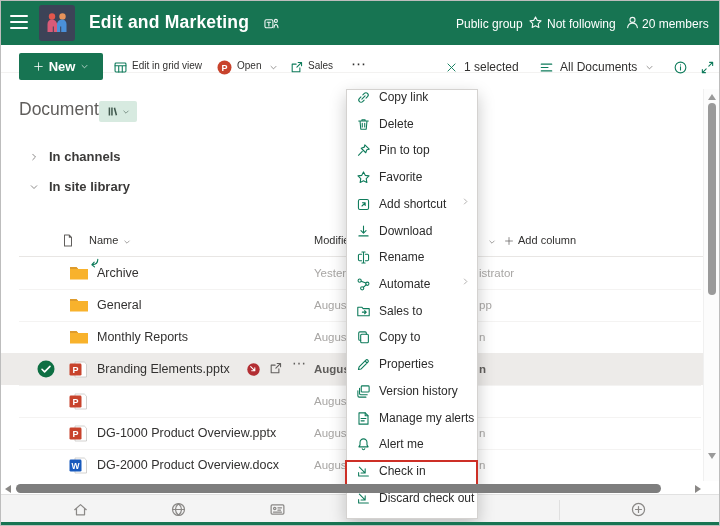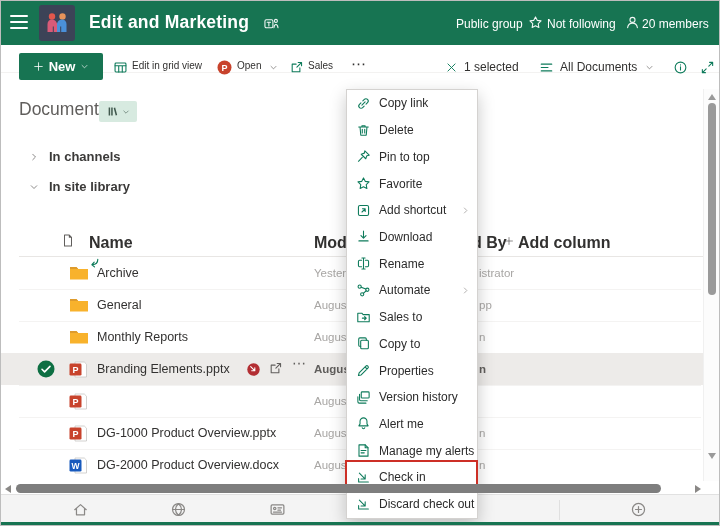--- a/index.html
+++ b/index.html
@@ -20,34 +20,34 @@
   .newbtn{position:absolute;left:18px;top:8px;height:27px;width:84px;background:#177452;color:#fff;border:none;border-radius:2px;display:flex;align-items:center;justify-content:center;gap:5px;font-size:13px;font-weight:bold;font-family:inherit;cursor:pointer}
   .tico{position:absolute;top:15px;color:#0E7B5B;cursor:pointer}
   .gico{position:absolute;top:15px;color:#605E5C;cursor:pointer}
   .ttx{position:absolute;top:15px;font-size:10px;color:#323130;white-space:nowrap;cursor:pointer}
   .more{position:absolute;left:350px;top:10px;font-size:15px;color:#323130;letter-spacing:1px;cursor:pointer}
   
   .doct{position:absolute;left:18px;top:98px;font-size:17.5px;color:#605E5C}
   .vbadge{position:absolute;left:98px;top:100px;width:38px;height:21px;background:#D7EAE0;border-radius:2px;display:flex;align-items:center;justify-content:center;gap:3px;color:#41594E;cursor:pointer}
   .sect{position:absolute;left:28px;display:flex;align-items:center;gap:10px;font-size:13px;font-weight:bold;color:#3B3A39;cursor:pointer}
   .sect .chev{color:#605E5C}
-  .thtx{position:absolute;top:233px;font-size:16px;font-weight:bold;color:#323130;white-space:nowrap;cursor:pointer}
+  .thtx{position:absolute;top:233px;font-size:11px;font-weight:normal;color:#323130;white-space:nowrap;cursor:pointer}
   .hline{position:absolute;left:18px;width:684px;top:255px;height:1px;background:#E8E6E4}
   .row{position:absolute;left:0;width:702px;height:32px;cursor:pointer}
   .sep{position:absolute;left:18px;right:2px;top:0;height:1px;background:#F4F3F2}
   .fico{position:absolute;left:68px;top:8px}
   .rn{position:absolute;left:96px;top:9px;font-size:12.5px;color:#323130;white-space:nowrap}
   .rm{position:absolute;left:313px;top:10px;font-size:11.5px;color:#A8A6A4;white-space:nowrap}
   .rb{position:absolute;left:478px;top:10px;font-size:11.5px;color:#A8A6A4;white-space:nowrap}
   .rowsel{background:#EDEBE9}
   .rowsel .rn{font-weight:normal}
   .rowsel .rm,.rowsel .rb{color:#605E5C;font-weight:bold}
   
   .menu{position:absolute;left:345px;top:88px;width:132px;background:#fff;border:1px solid #D4D2D0;box-shadow:0 6px 16px rgba(0,0,0,.22);z-index:30}
-  .mi{display:flex;align-items:center;height:26.72px;position:relative;cursor:pointer}
+  .mi{display:flex;align-items:flex-start;height:26.72px;position:relative;cursor:pointer}
   .mic{margin-left:9px;width:15px;color:#0E7B5B;flex:none}
   .mlb{margin-left:8px;font-size:12px;color:#2B2B2B;white-space:nowrap}
   .msub{position:absolute;right:7px;color:#8A8886}
   .redbox{position:absolute;left:344px;top:459px;width:133px;height:26px;border:2px solid #CD2F26;z-index:40}
   
   .vtrack{position:absolute;left:702px;top:88px;width:16px;height:392px;background:#FCFCFC;border-left:1px solid #F0F0F0;z-index:4}
   .vthumb{position:absolute;left:4px;top:14px;width:8px;height:192px;background:#9A9A9A;border-radius:4px;cursor:pointer}
   .tri-u{position:absolute;left:4px;top:5px;width:0;height:0;border-left:4px solid transparent;border-right:4px solid transparent;border-bottom:6px solid #9A9A9A;cursor:pointer}
   .tri-d{position:absolute;left:4px;top:364px;width:0;height:0;border-left:4px solid transparent;border-right:4px solid transparent;border-top:6px solid #9A9A9A;cursor:pointer}
   .hthumb{position:absolute;left:15px;top:483px;width:645px;height:9px;background:#7E7E7E;border-radius:4.5px;z-index:50;cursor:pointer}
@@ -482,33 +482,33 @@
           <svg class="s" width="15" height="15" viewBox="0 0 16 16">
             <rect x="5.6" y="2" width="8.4" height="6.6" rx="1"></rect>
             <path d="M3.8 4.6v5.6a1.2 1.2 0 001.2 1.2h7M2 7.2v5.4A1.4 1.4 0 003.4 14h7.2"></path>
           </svg>
         </span>
       <span class="mlb">Version history</span>
     </div>
     <div class="mi">
       <span class="mic">
           <svg class="s" width="15" height="15" viewBox="0 0 16 16">
-            <path d="M8 2a3.7 3.7 0 013.7 3.7v2.7l1.2 2.1H3.1l1.2-2.1V5.7A3.7 3.7 0 018 2zM6.6 12.5a1.45 1.45 0 002.8 0"></path>
-          </svg>
-        </span>
-      <span class="mlb">Alert me</span>
-    </div>
-    <div class="mi">
-      <span class="mic">
-          <svg class="s" width="15" height="15" viewBox="0 0 16 16">
             <path d="M3.2 2h6.6l3 3v9H3.2z"></path>
             <path d="M9.8 2v3h3M5.4 8h5.2M5.4 10.5h3.4"></path>
           </svg>
         </span>
       <span class="mlb">Manage my alerts</span>
+    </div>
+    <div class="mi">
+      <span class="mic">
+          <svg class="s" width="15" height="15" viewBox="0 0 16 16">
+            <path d="M8 2a3.7 3.7 0 013.7 3.7v2.7l1.2 2.1H3.1l1.2-2.1V5.7A3.7 3.7 0 018 2zM6.6 12.5a1.45 1.45 0 002.8 0"></path>
+          </svg>
+        </span>
+      <span class="mlb">Alert me</span>
     </div>
     <div class="mi">
       <span class="mic">
           <svg class="s" width="15" height="15" viewBox="0 0 16 16">
             <path d="M3.6 3.4l6 6M9.8 5.2v4.4H5.4M2.8 9.2v3.6h10.4"></path>
           </svg>
         </span>
       <span class="mlb">Check in</span>
     </div>
     <div class="mi">

